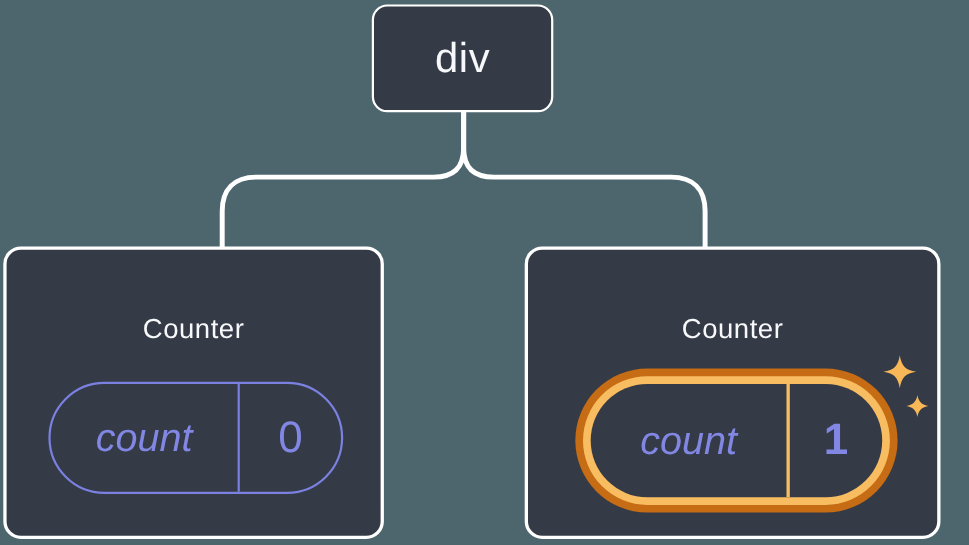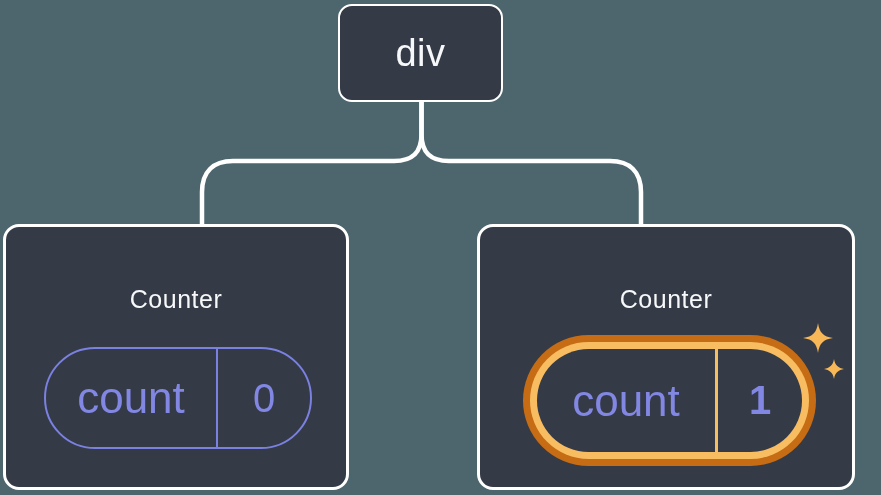--- a/index.html
+++ b/index.html
@@ -49,21 +49,21 @@
   
   .pill{
     position:absolute;left:38px;top:120px;width:268px;height:102px;
     border:2px solid var(--state-border);
     border-radius:999px;
     display:flex;align-items:stretch;
   }
   .pill .seg-name{flex:1;display:flex;align-items:center;justify-content:center;}
   .pill .seg-value{width:92px;display:flex;align-items:center;justify-content:center;}
   .pill .divider{width:0;border-right:2px solid var(--state-border);}
-  .state-text{color:var(--state-purple);font-size:44px;}
+  .state-text{color:var(--state-purple);font-size:36px;font-style:italic;}
   .state-value{color:var(--state-purple);font-size:40px;}
 
   
   .pill-glow-outer{
     position:absolute;left:43px;top:108px;width:293px;height:131px;
     background:var(--highlight-orange-dark);
     border-radius:999px;
     padding:7px;
   }
   .pill-glow-inner{

